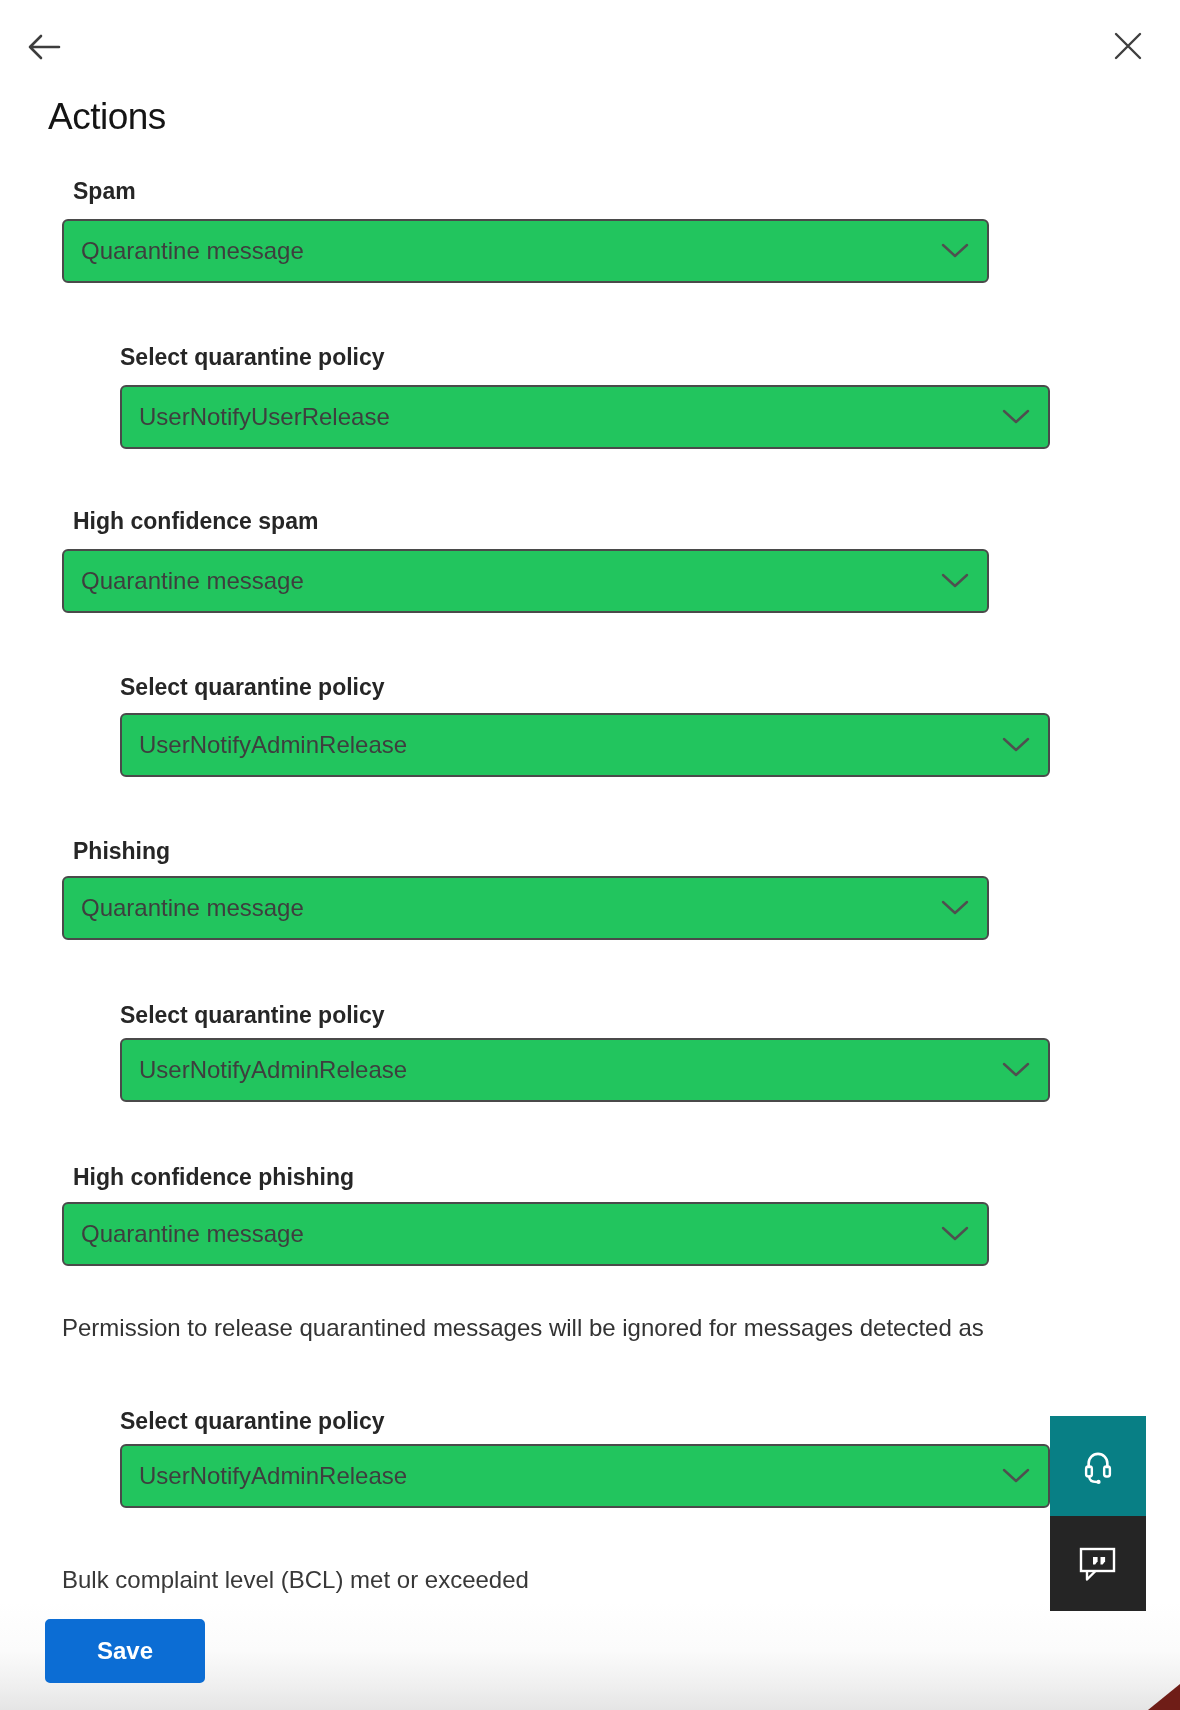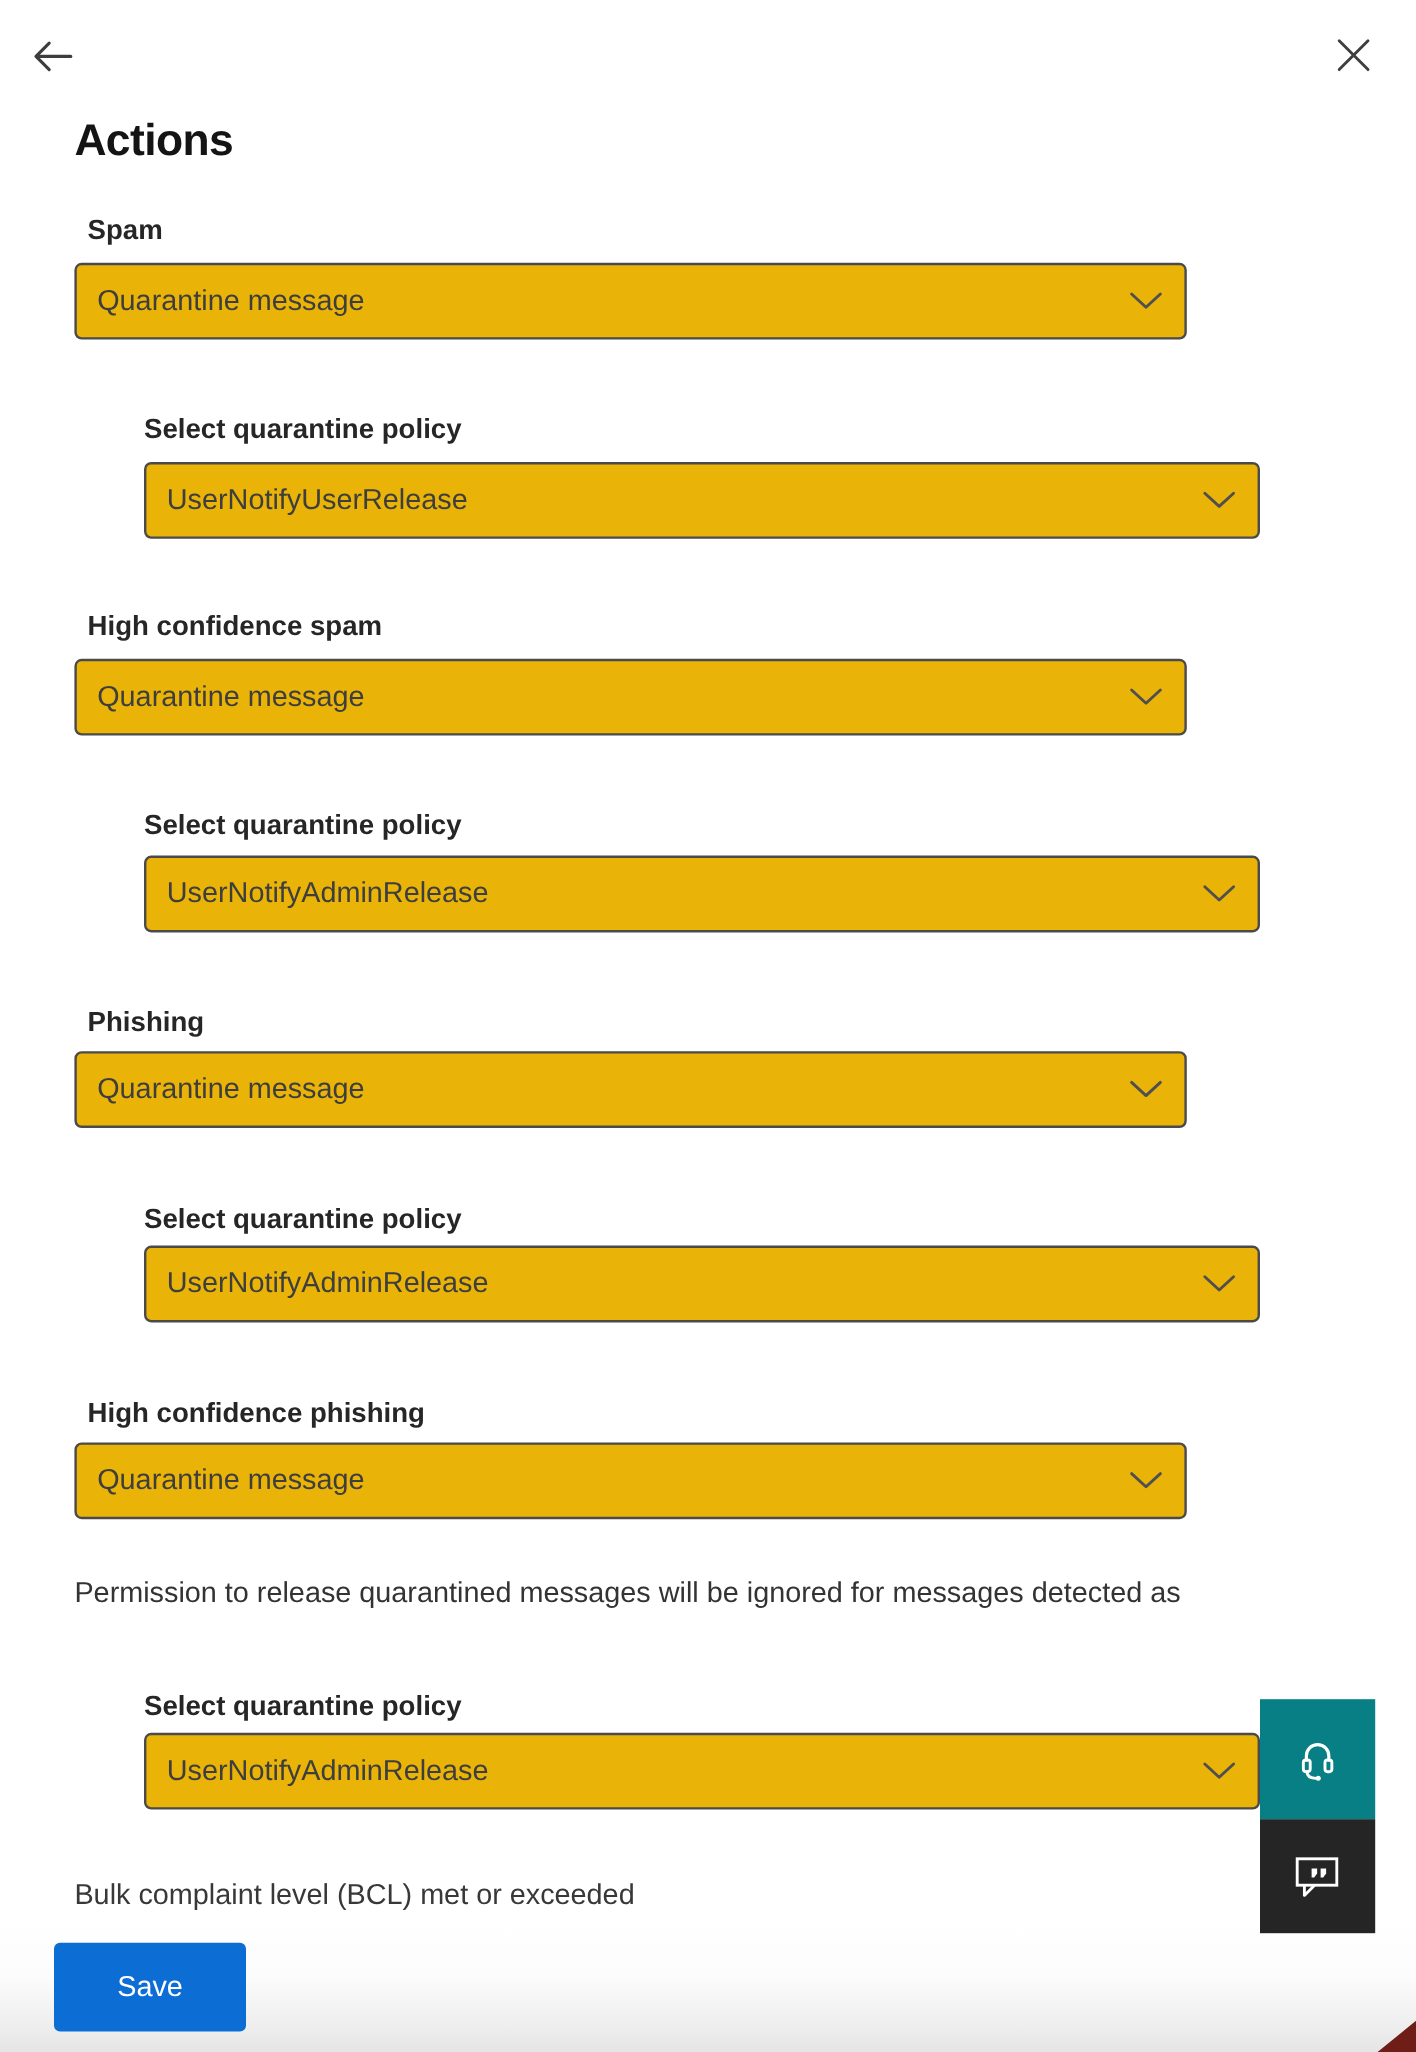--- a/index.html
+++ b/index.html
@@ -21,44 +21,44 @@
     cursor: pointer;
     padding: 0;
     line-height: 0;
   }
   .back-btn  { left: 26px; top: 32px; width: 36px; height: 30px; }
   .close-btn { left: 1112px; top: 31px; width: 32px; height: 30px; }
 
   
   .page-title {
     position: absolute;
-    left: 62px; top: 96px;
+    left: 48px; top: 96px;
     font-size: 37px;
-    font-weight: 700;
+    font-weight: 400;
     color: #141414;
     letter-spacing: -0.5px;
   }
 
   
   .field-label {
     position: absolute;
     left: 73px;
     font-size: 23px;
     font-weight: 700;
     color: #262626;
     white-space: nowrap;
   }
   .field-label.indent { left: 120px; }
 
   .dropdown {
     position: absolute;
     left: 62px;
     width: 927px;
     height: 64px;
-    background: #eab308;
+    background: #22c55e;
     border: 2px solid #4a4a4a;
     border-radius: 6px;
     display: flex;
     align-items: center;
     padding: 0 58px 0 17px;
     cursor: pointer;
   }
   .dropdown.indent { left: 120px; width: 930px; }
   .dropdown .value {
     font-size: 24px;
@@ -112,25 +112,25 @@
   
   .footer {
     position: absolute;
     left: 0; top: 1602px;
     width: 1180px; height: 108px;
     background: linear-gradient(180deg, #ffffff 0%, #fbfbfb 45%, #efefef 78%, #e5e5e5 100%);
   }
   .btn {
     position: absolute;
     top: 17px;
-    height: 74px;
+    height: 64px;
     border-radius: 5px;
     font-family: inherit;
     font-size: 24px;
-    font-weight: 400;
+    font-weight: 700;
     cursor: pointer;
   }
   .btn-save {
     left: 45px;
     width: 160px;
     background: #0c6dd4;
     border: 2px solid #0c6dd4;
     color: #ffffff;
   }
   .btn-cancel {

